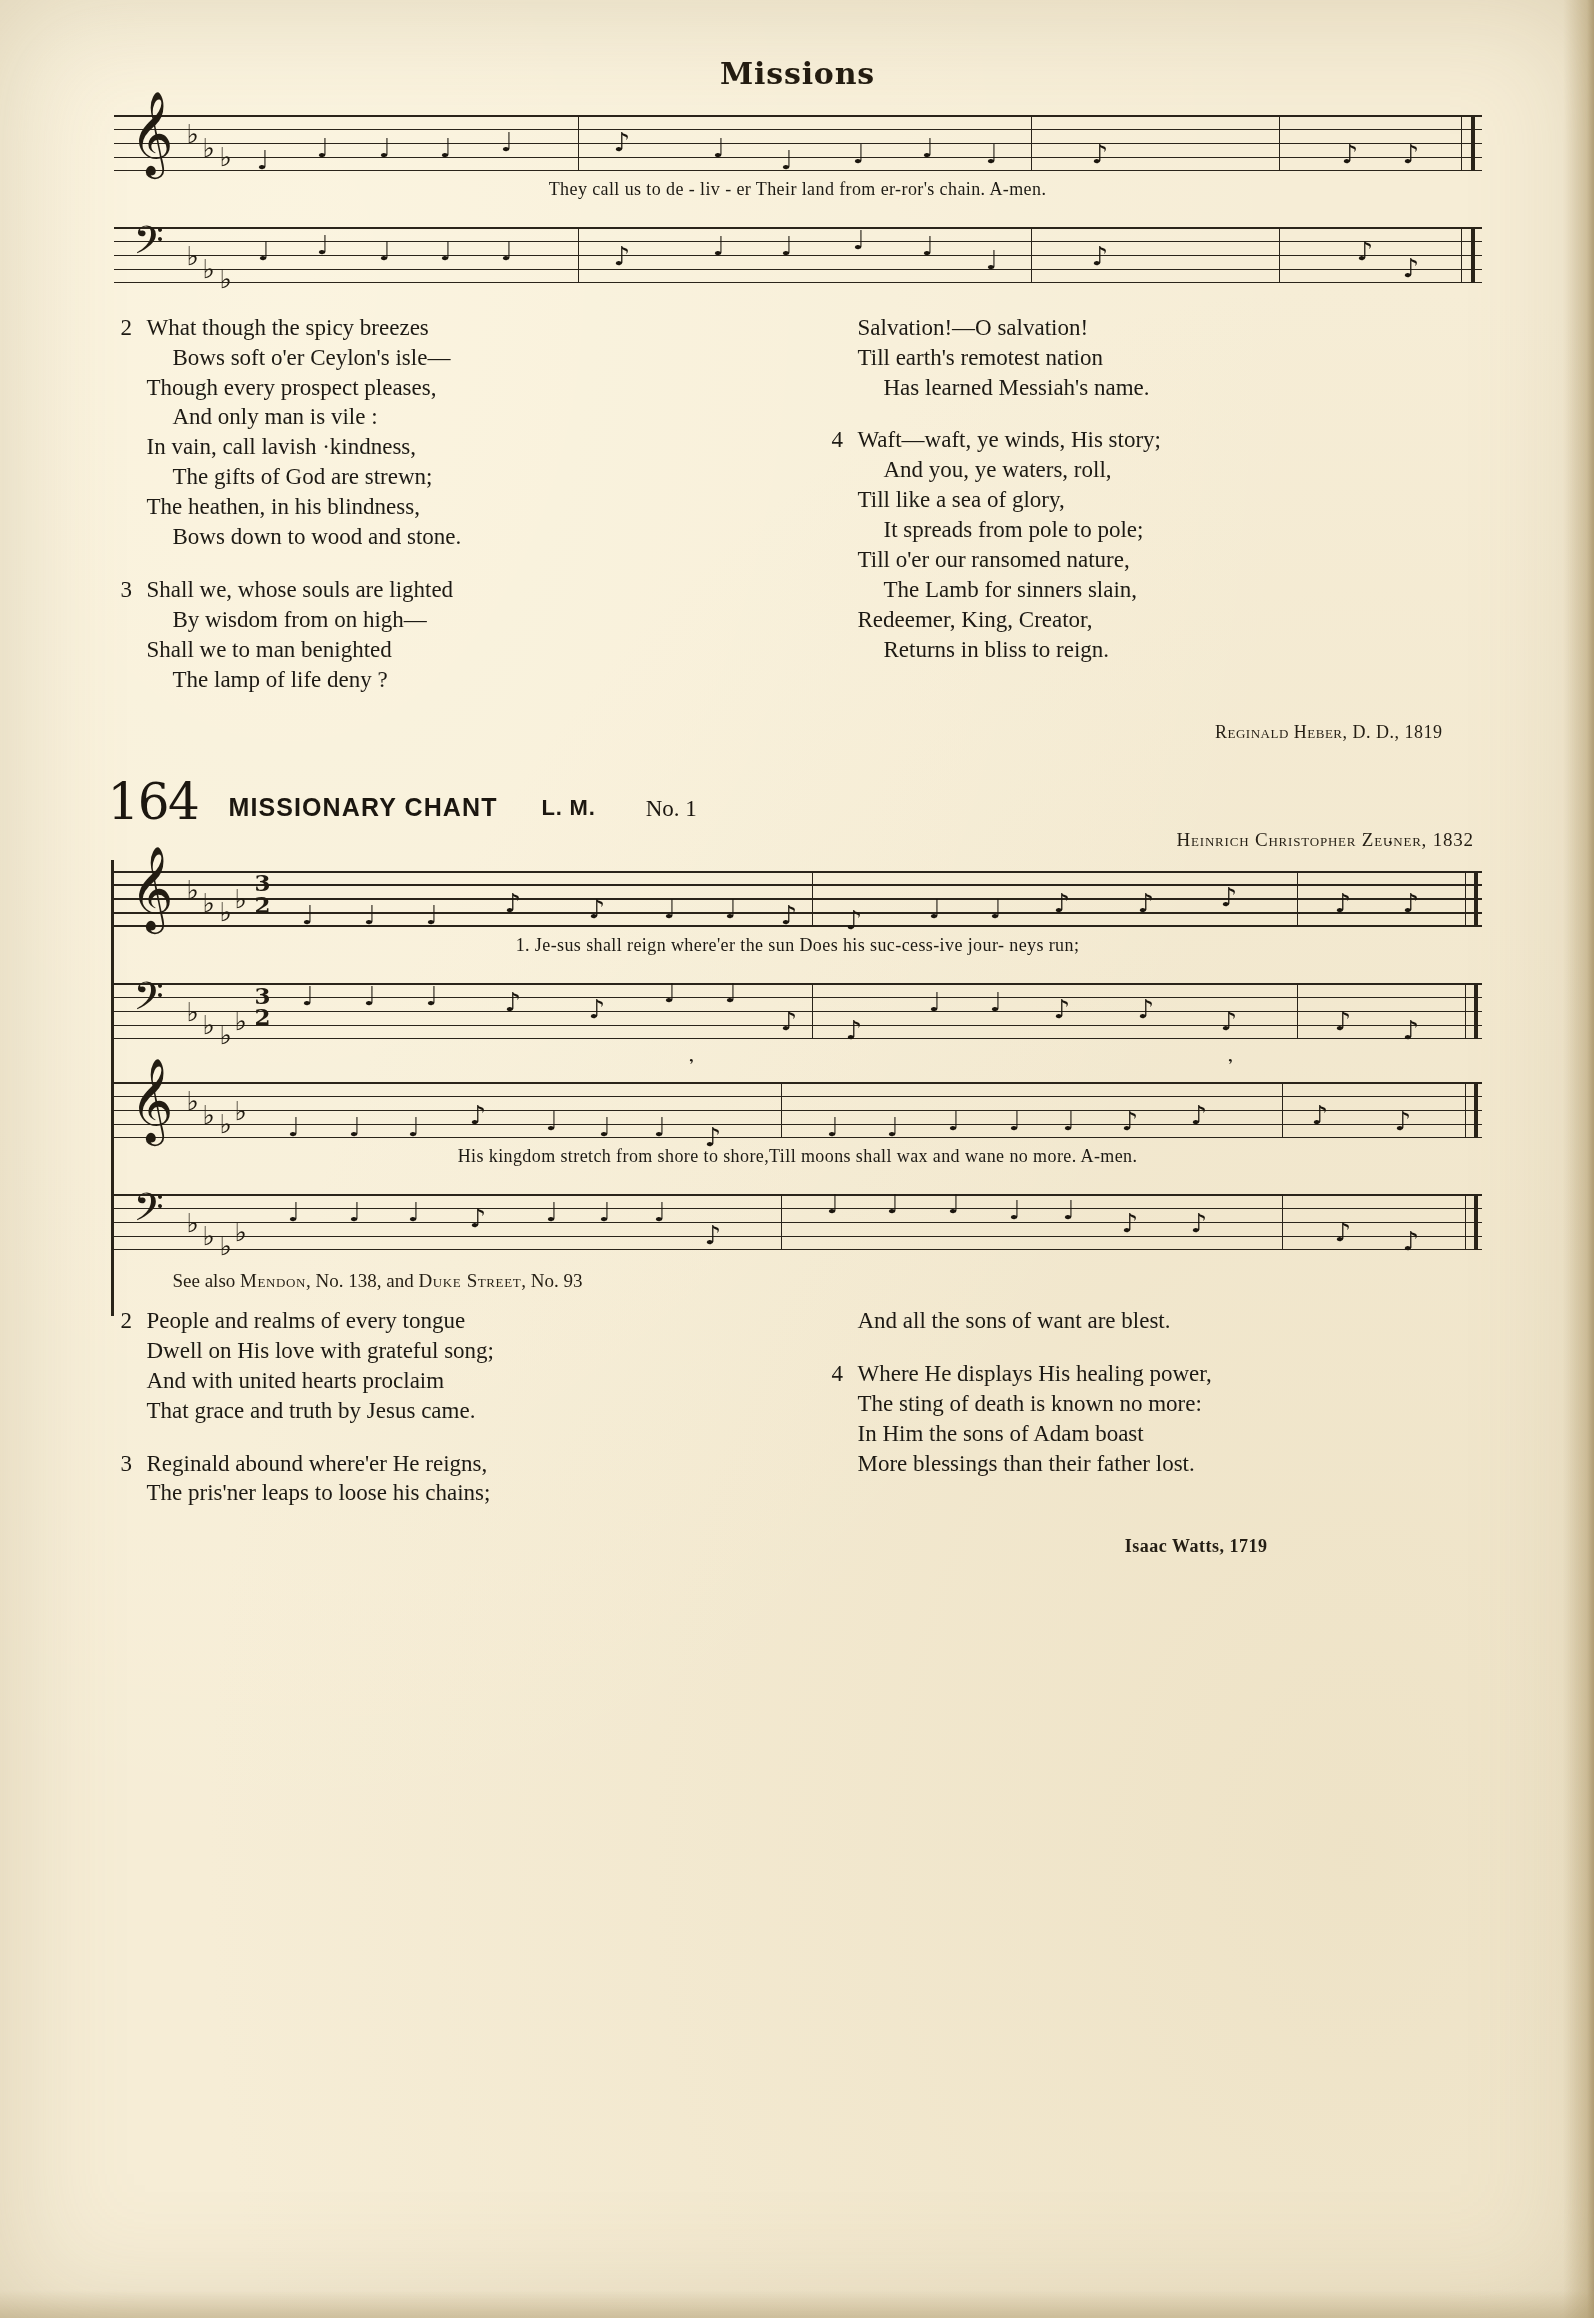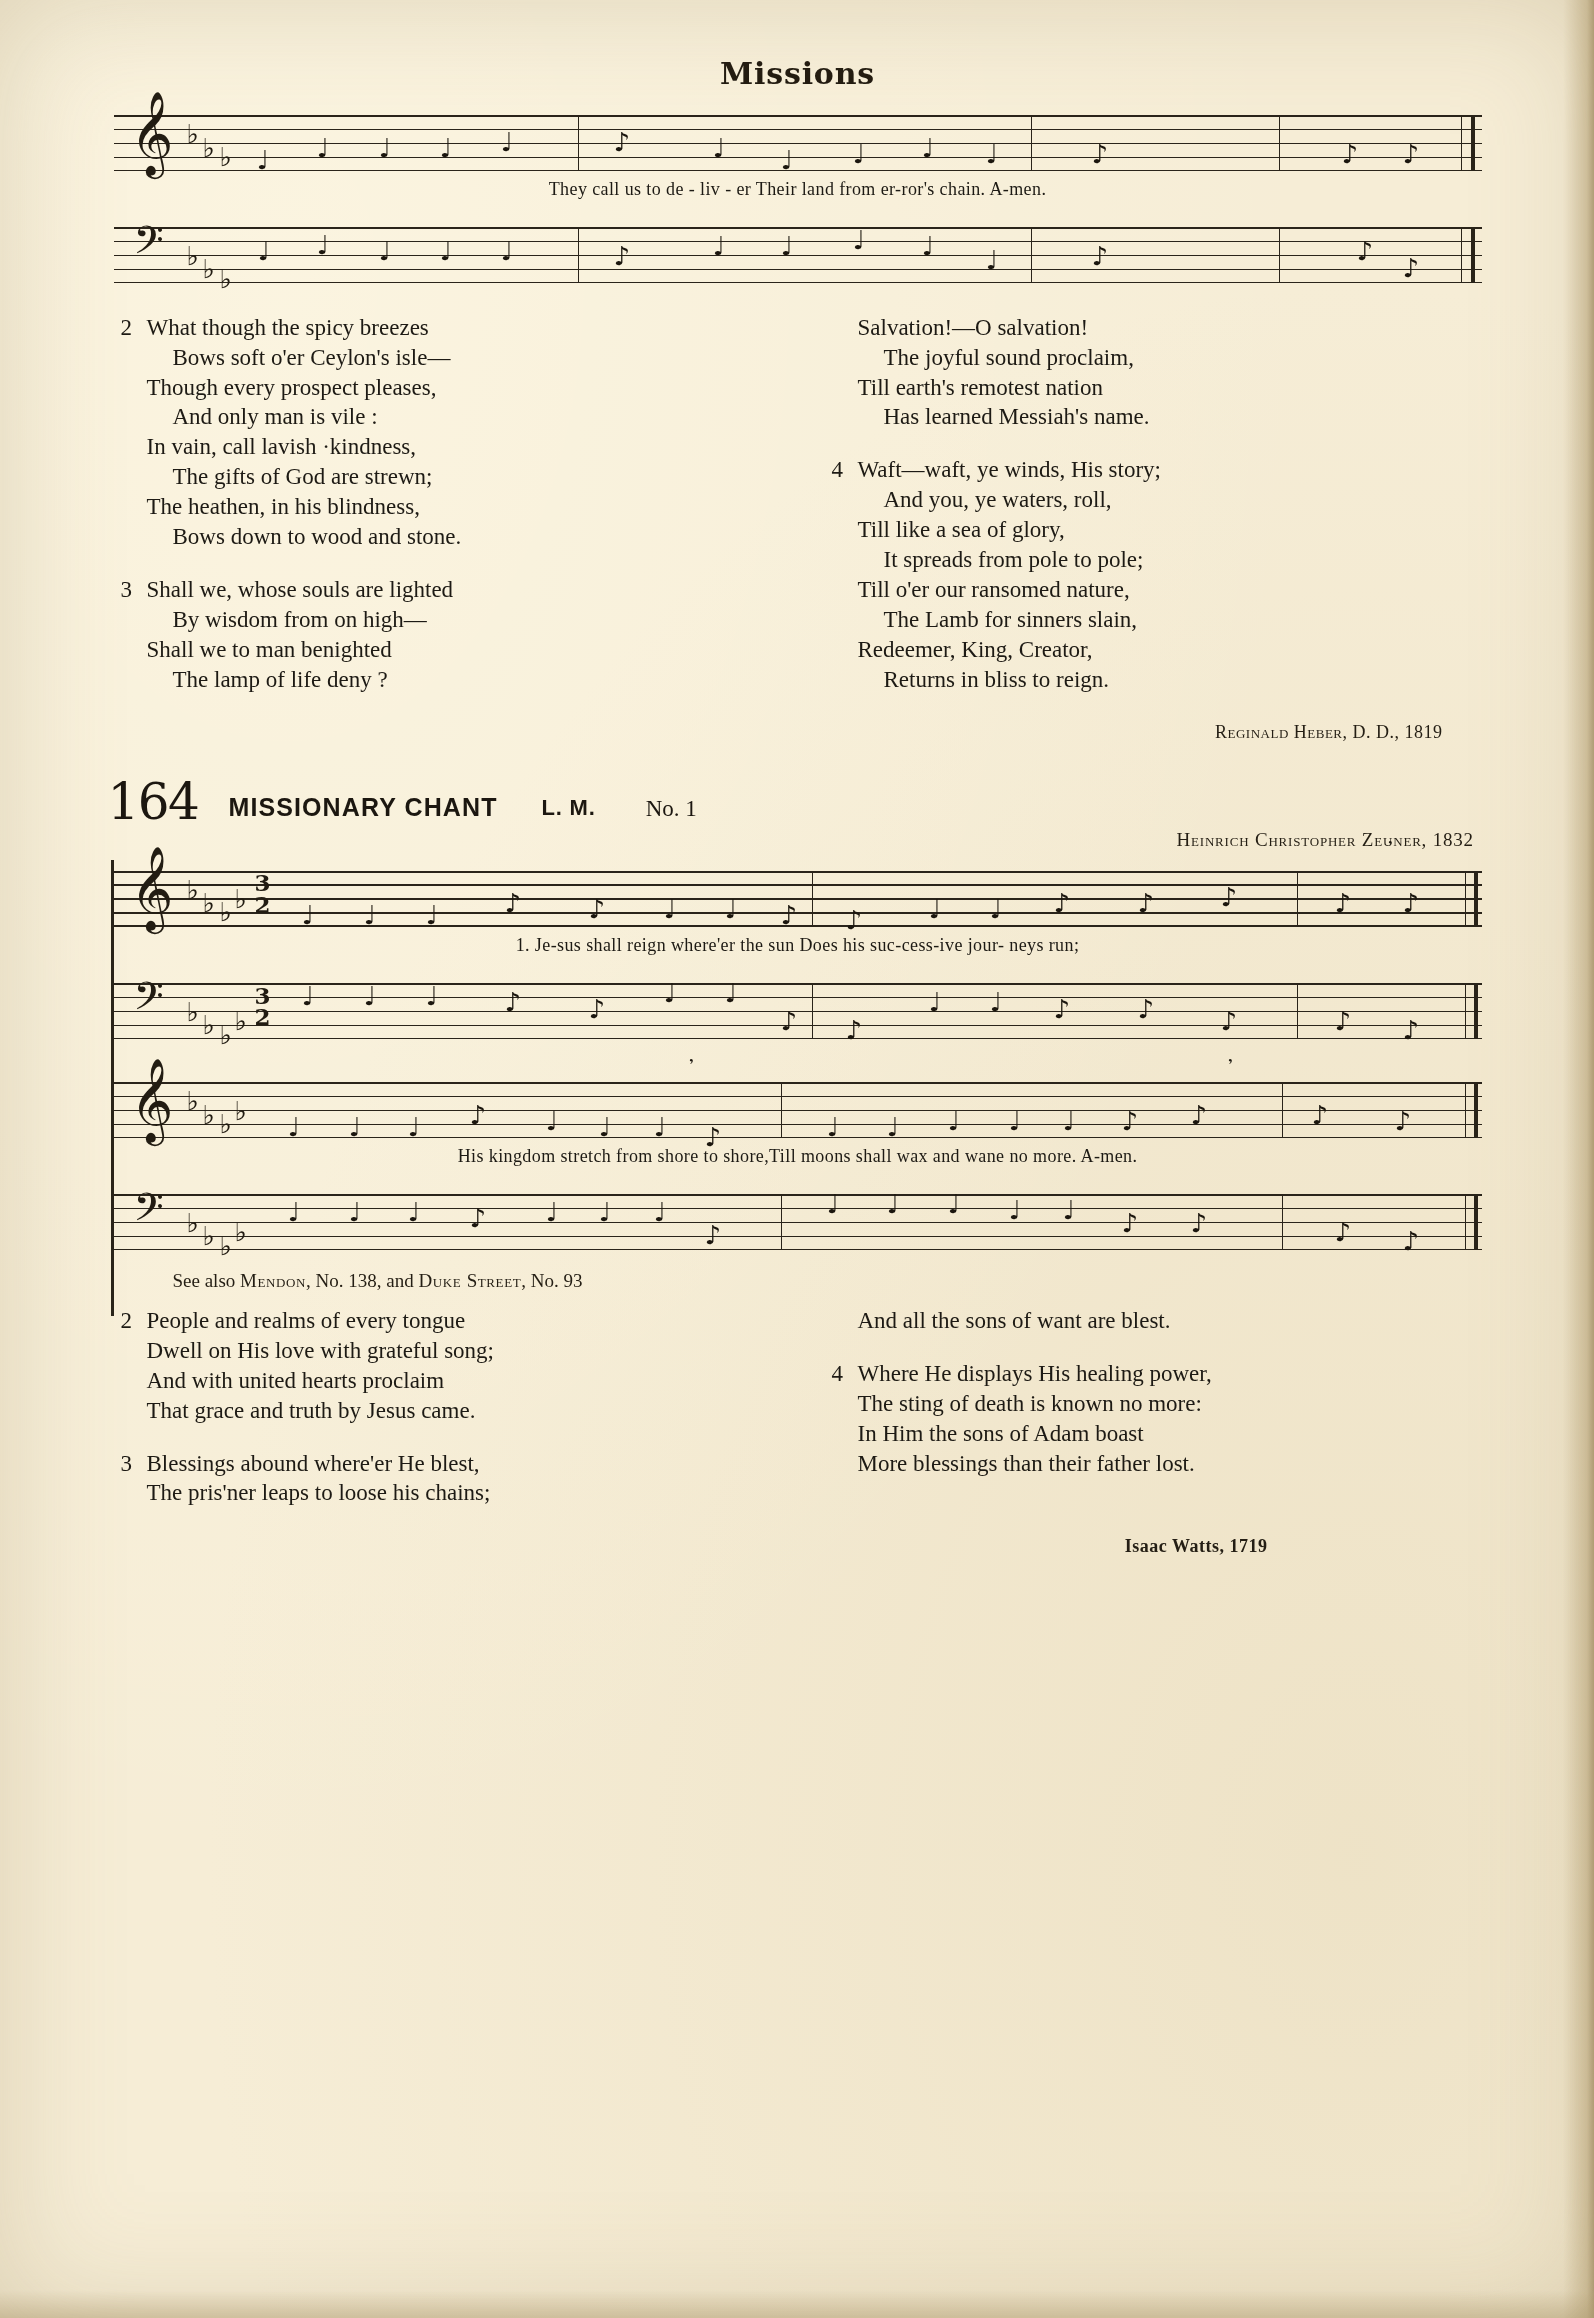--- a/index.html
+++ b/index.html
@@ -339,21 +339,20 @@
           <div class="ln ind0"><span class="num">3</span><span>Shall we, whose souls are lighted</span></div>
           <div class="ln ind1">By wisdom from on high—</div>
           <div class="ln ind0">Shall we to man benighted</div>
           <div class="ln ind1">The lamp of life deny ?</div>
         </div>
       </div>
 
       <div class="col">
         <div class="stanza">
           <div class="ln ind0">Salvation!—O salvation!</div>
-          <div class="ln ind1">The joyful sound proclaim,</div>
           <div class="ln ind0">Till earth's remotest nation</div>
           <div class="ln ind1">Has learned Messiah's name.</div>
         </div>
 
         <div class="stanza">
           <div class="ln ind0"><span class="num">4</span><span>Waft—waft, ye winds, His story;</span></div>
           <div class="ln ind1">And you, ye waters, roll,</div>
           <div class="ln ind0">Till like a sea of glory,</div>
           <div class="ln ind1">It spreads from pole to pole;</div>
           <div class="ln ind0">Till o'er our ransomed nature,</div>
@@ -553,21 +552,21 @@
 
     <div class="verses" style="margin-top:13.6px;">
       <div class="col">
         <div class="stanza">
           <div class="ln ind0"><span class="num">2</span><span>People and realms of every tongue</span></div>
           <div class="ln ind0">Dwell on His love with grateful song;</div>
           <div class="ln ind0">And with united hearts proclaim</div>
           <div class="ln ind0">That grace and truth by Jesus came.</div>
         </div>
         <div class="stanza">
-          <div class="ln ind0"><span class="num">3</span><span>Blessings abound where'er He blest,</span></div>
+          <div class="ln ind0"><span class="num">3</span><span>Reginald abound where'er He reigns,</span></div>
           <div class="ln ind0">The pris'ner leaps to loose his chains;</div>
         </div>
       </div>
 
       <div class="col">
         <div class="stanza">
           <div class="ln ind0">And all the sons of want are blest.</div>
         </div>
         <div class="stanza">
           <div class="ln ind0"><span class="num">4</span><span>Where He displays His healing power,</span></div>

